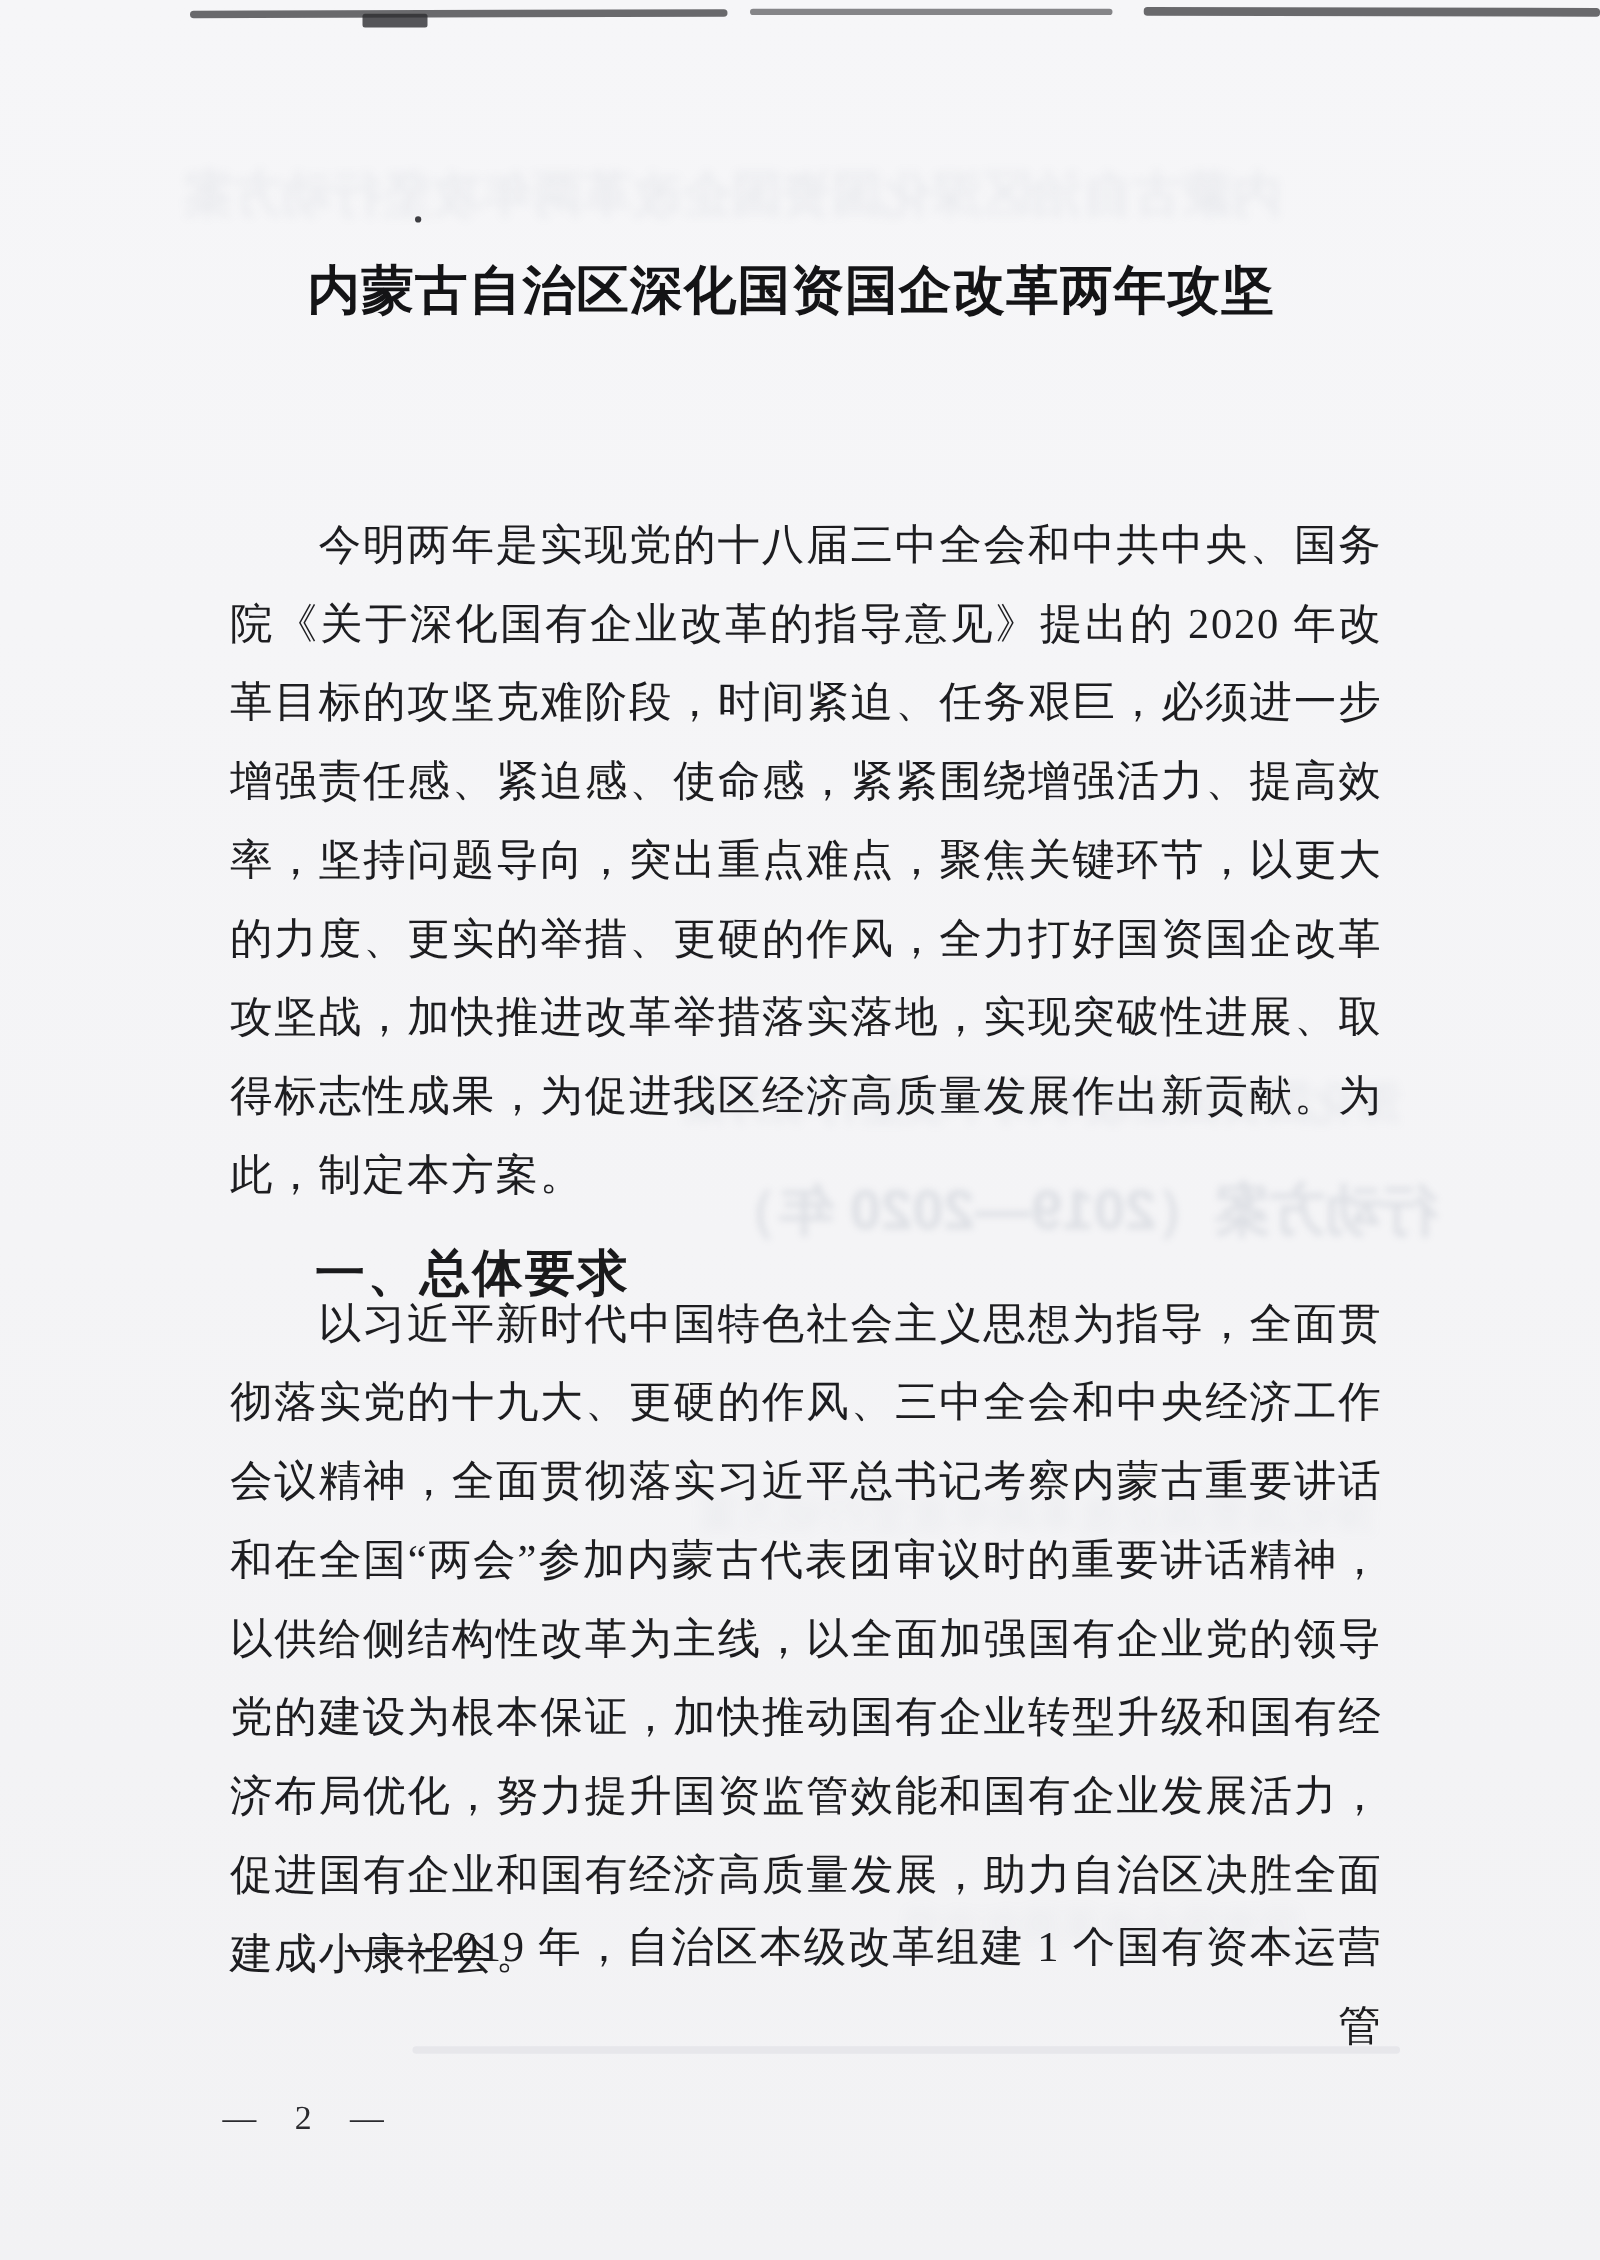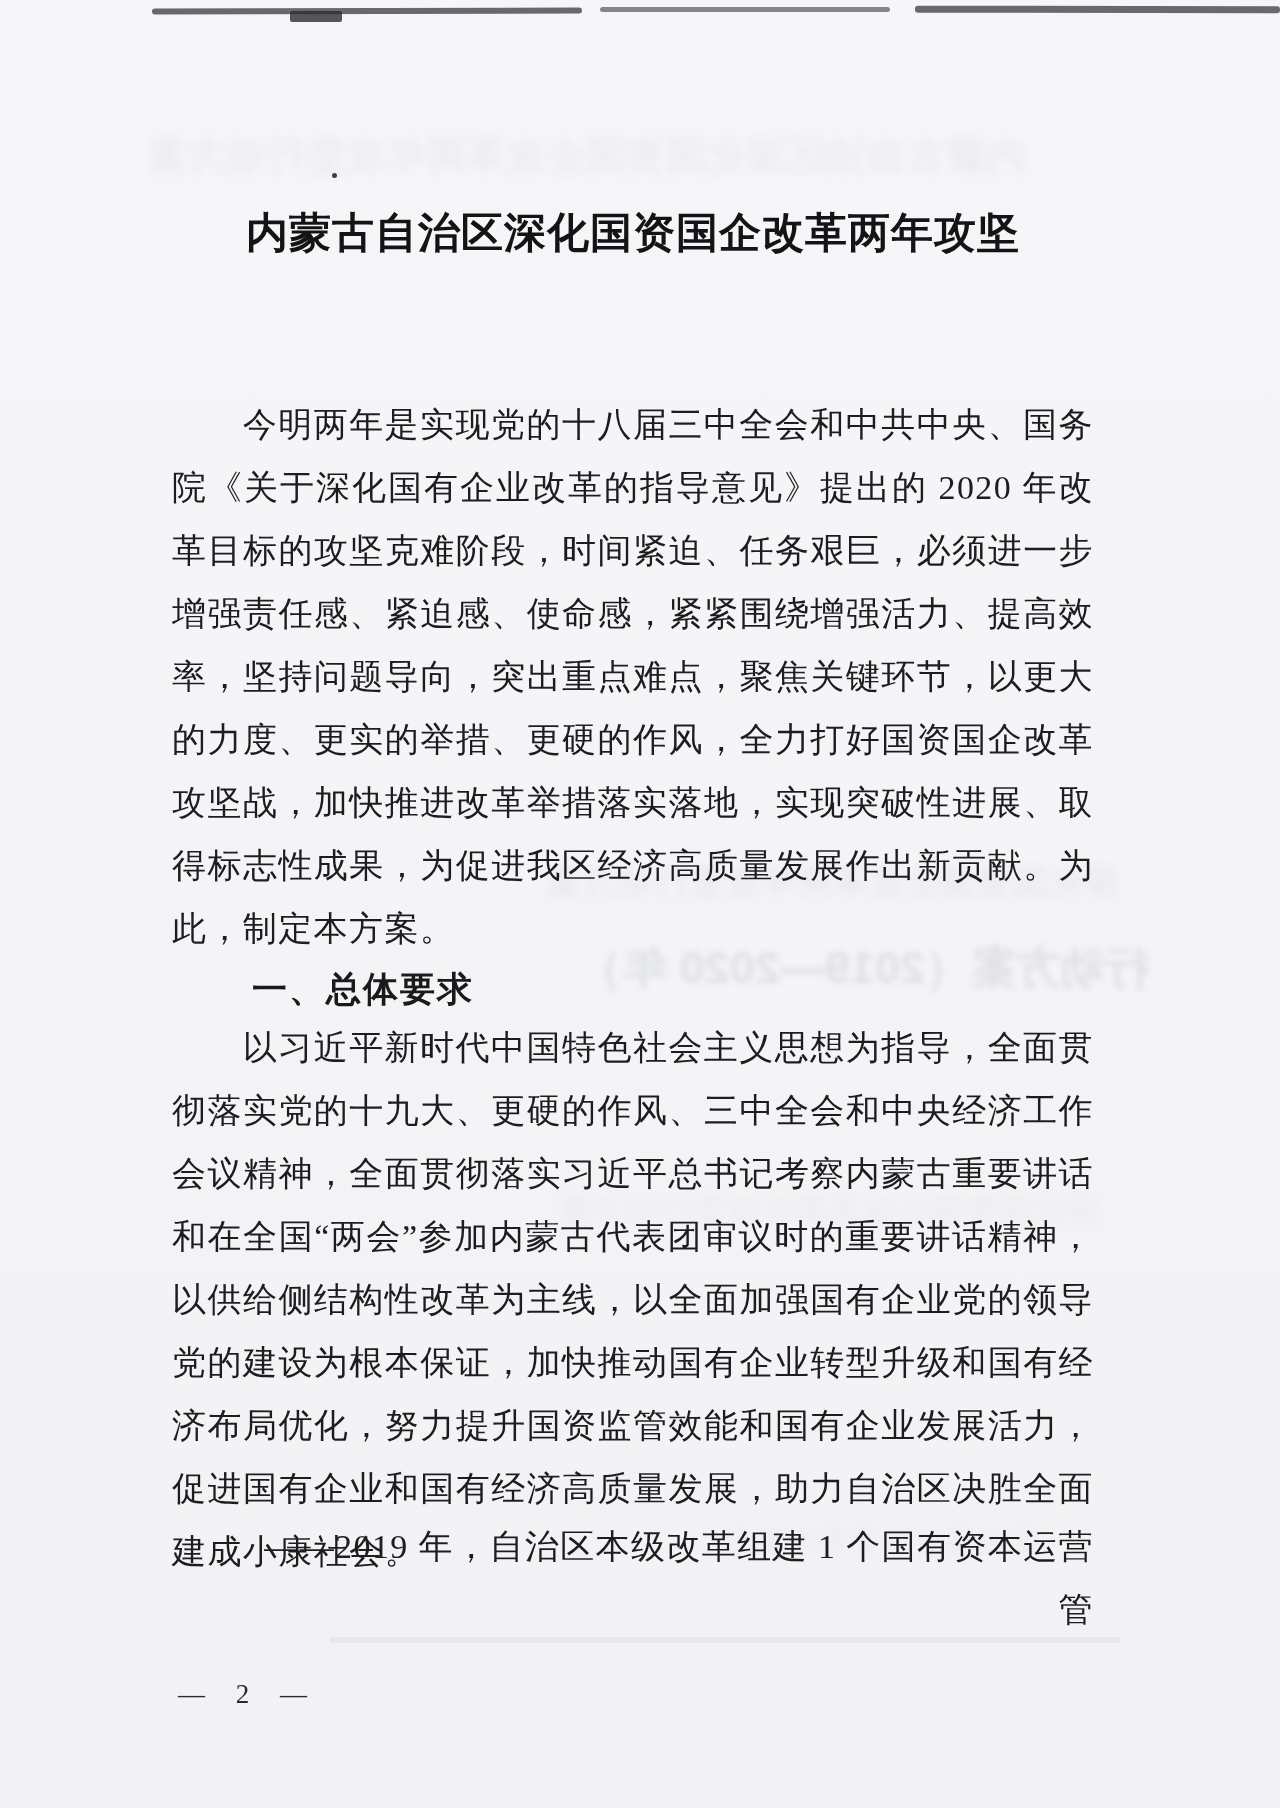--- a/index.html
+++ b/index.html
@@ -59,34 +59,34 @@
   .body-para {
     position: absolute;
     left: 0; width: 922px;
     font-size: 34px;
     line-height: 63px;
     letter-spacing: 1.4px;
     text-align: justify;
     text-justify: inter-character;
     text-indent: 2.08em;
     color: #1d1d20;
-    margin: 0;
+    margin: 12px;
   }
   .p1 { top: 393px; }
   .p2 { top: 1016px; }
   .p3 { top: 1515px; text-align: right; }
 
   .section-heading {
     position: absolute;
-    top: 961px; left: 0; width: 922px;
+    top: 995px; left: 0; width: 922px;
     padding-left: 80px;
     box-sizing: border-box;
-    font-family: Liberation Sans, sans-serif;
+    font-family: Liberation Mono, monospace;
     font-weight: bold;
-    font-size: 35px;
+    font-size: 40px;
     line-height: 56px;
     letter-spacing: 2px;
     color: #1a1a1c;
   }
 
   .page-number {
     position: absolute;
     top: 1674px; left: 178px;
     font-size: 27px;
     line-height: 40px;

